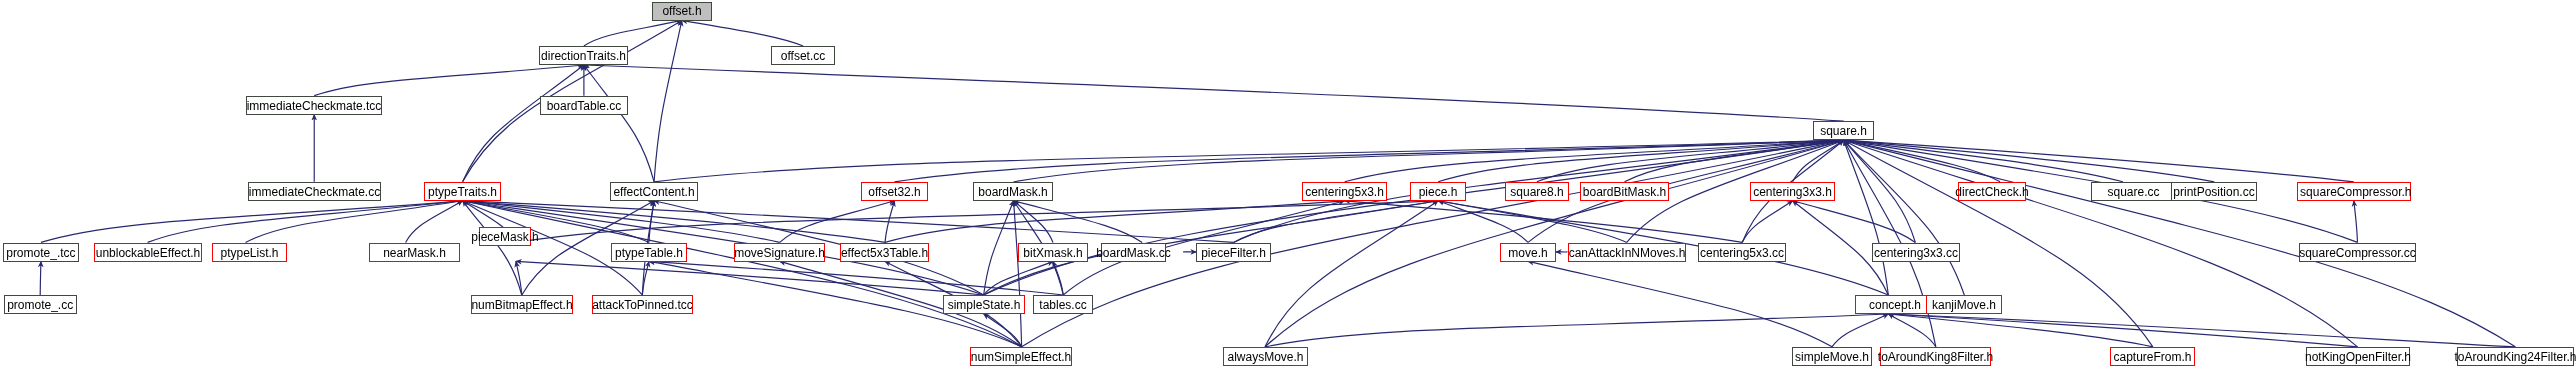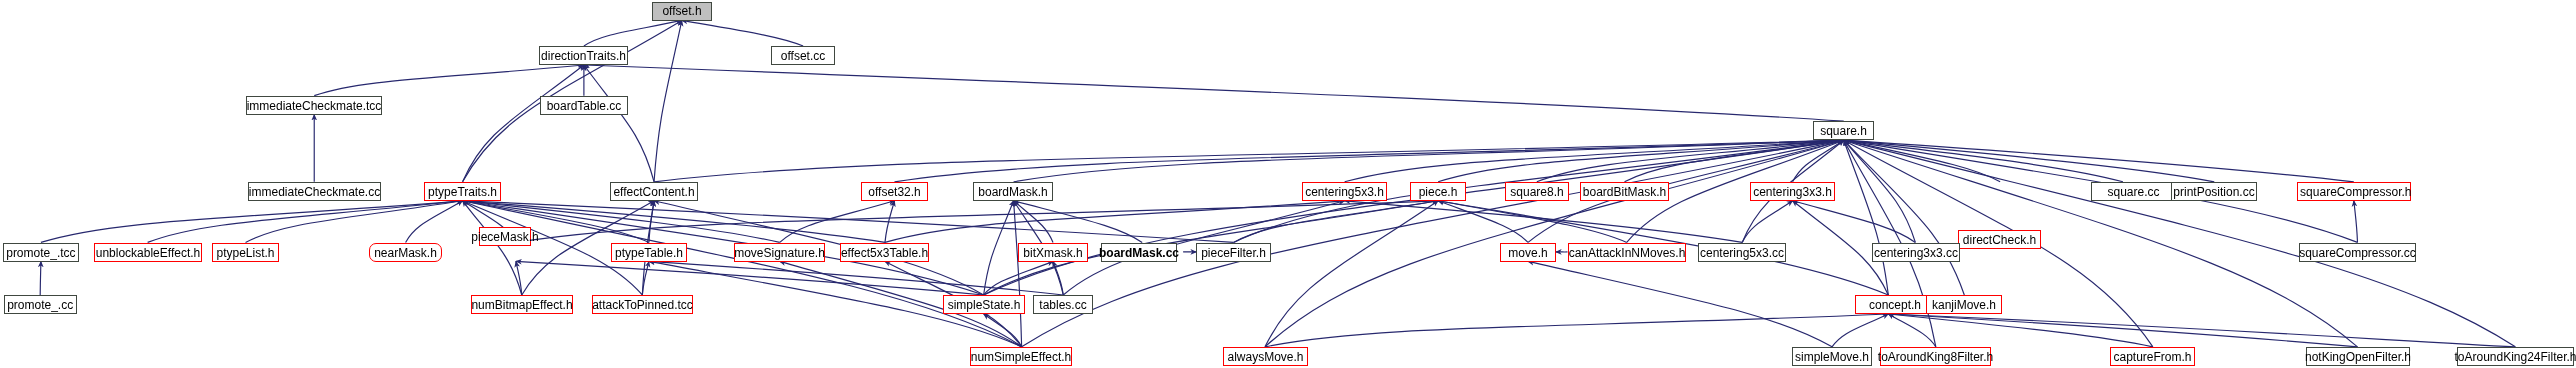--- a/index.html
+++ b/index.html
@@ -151,34 +151,34 @@
       <div class="node" style="left: 248px; top: 182px; width: 133px;">immediateCheckmate.cc</div>
       <div class="node red" style="left: 424px; top: 182px; width: 77px;">ptypeTraits.h</div>
       <div class="node" style="left: 610px; top: 182px; width: 88px;">effectContent.h</div>
       <div class="node red" style="left: 861px; top: 182px; width: 67px;">offset32.h</div>
       <div class="node" style="left: 973px; top: 182px; width: 80px;">boardMask.h</div>
       <div class="node red" style="left: 1302px; top: 182px; width: 85px;">centering5x3.h</div>
       <div class="node red" style="left: 1410px; top: 182px; width: 56px;">piece.h</div>
       <div class="node red" style="left: 1505px; top: 182px; width: 64px;">square8.h</div>
       <div class="node red" style="left: 1580px; top: 182px; width: 89px;">boardBitMask.h</div>
       <div class="node red" style="left: 1750px; top: 182px; width: 85px;">centering3x3.h</div>
-      <div class="node red" style="left: 1958px; top: 182px; width: 83px; margin-top: 48px;">directCheck.h</div>
+      <div class="node red" style="left: 1958px; top: 182px; width: 68px;">directCheck.h</div>
       <div class="node" style="left: 2091px; top: 182px; width: 85px;">square.cc</div>
       <div class="node" style="left: 2171px; top: 182px; width: 86px;">printPosition.cc</div>
       <div class="node red" style="left: 2297px; top: 182px; width: 114px; padding-left: 8px;">squareCompressor.h</div>
       <div class="node" style="left: 2.9px; top: 243px; width: 76px;">promote_.tcc</div>
       <div class="node red" style="left: 94px; top: 243px; width: 108px;">unblockableEffect.h</div>
-      <div class="node red" style="left: 212px; top: 243px; width: 67px;">ptypeList.h</div>
-      <div class="node red" style="left: 369px; top: 243px; width: 73px; border-radius: 7px;">nearMask.h</div>
+      <div class="node red" style="left: 212px; top: 243px; width: 75px;">ptypeList.h</div>
+      <div class="node red" style="left: 369px; top: 243px; width: 91px;">nearMask.h</div>
       <div class="node red" style="left: 479px; top: 227px; width: 52px; text-align: right;">pieceMask.h</div>
       <div class="node red" style="left: 611px; top: 243px; width: 76px;">ptypeTable.h</div>
       <div class="node red" style="left: 734px; top: 243px; width: 91px;">moveSignature.h</div>
       <div class="node red" style="left: 840px; top: 243px; width: 89px;">effect5x3Table.h</div>
       <div class="node red" style="left: 1018px; top: 243px; width: 70px;">bitXmask.h</div>
-      <div class="node" style="left: 1101px; top: 243px; width: 76px; font-weight: bold;">boardMask.cc</div>
+      <div class="node" style="left: 1101px; top: 243px; width: 65px;">boardMask.cc</div>
       <div class="node" style="left: 1196px; top: 243px; width: 75px;">pieceFilter.h</div>
       <div class="node red" style="left: 1500px; top: 243px; width: 56px;">move.h</div>
       <div class="node red" style="left: 1568px; top: 243px; width: 118px;">canAttackInNMoves.h</div>
       <div class="node" style="left: 1698px; top: 243px; width: 88px;">centering5x3.cc</div>
       <div class="node" style="left: 1872px; top: 243px; width: 88px;">centering3x3.cc</div>
       <div class="node" style="left: 2299px; top: 243px; width: 117px;">squareCompressor.cc</div>
       <div class="node red" style="left: 471px; top: 295px; width: 102px;">numBitmapEffect.h</div>
       <div class="node red" style="left: 592px; top: 295px; width: 101px;">attackToPinned.tcc</div>
       <div class="node red" style="left: 943px; top: 295px; width: 82px;">simpleState.h</div>
       <div class="node" style="left: 1033px; top: 295px; width: 60px;">tables.cc</div>

